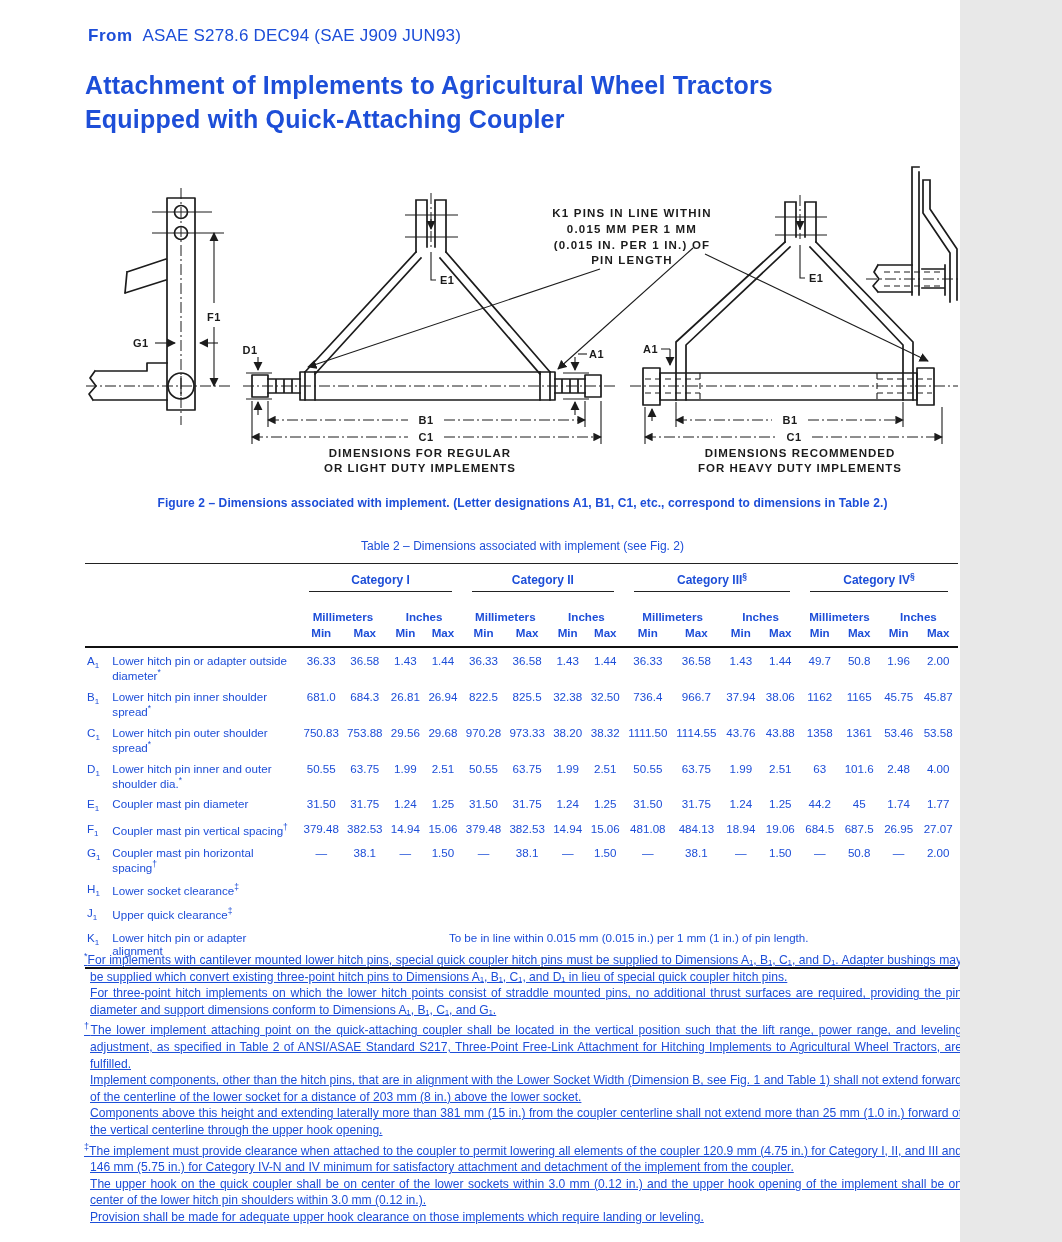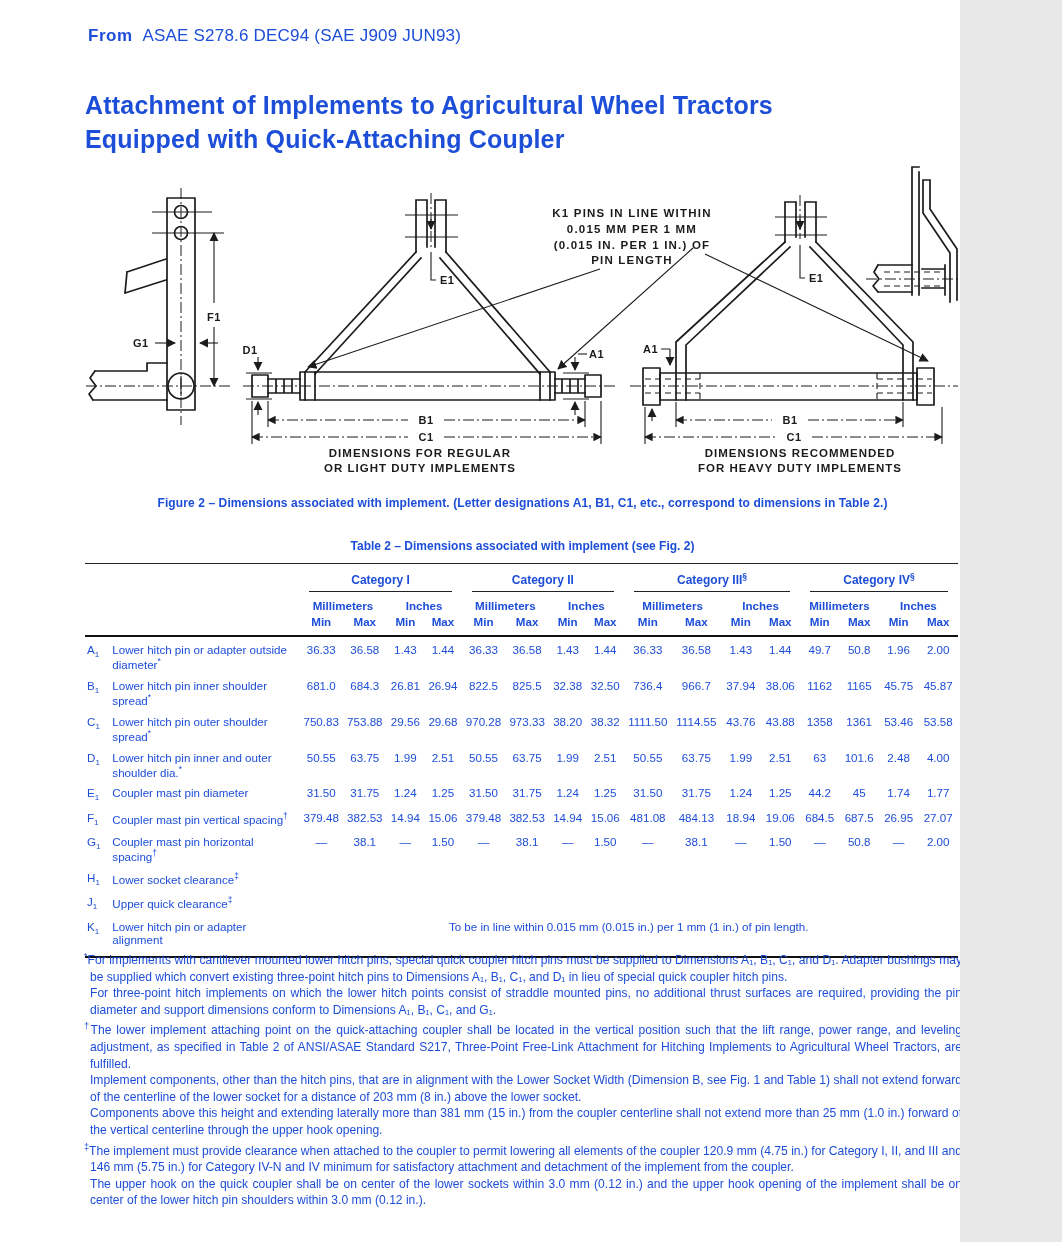--- a/index.html
+++ b/index.html
@@ -2,54 +2,54 @@
 <html><head>
 <meta charset="utf-8">
 <style>
   html,body{margin:0;padding:0;background:#e8e8e8;}
   .page{position:relative;width:960px;height:1242px;background:#ffffff;overflow:hidden;
         font-family:"Liberation Sans","DejaVu Sans",sans-serif;color:#1d4ed8;}
 
   .source-line{position:absolute;left:88px;top:26px;font-size:17px;letter-spacing:.2px;}
   .source-line .from{font-weight:bold;letter-spacing:.5px;margin-right:10px;}
 
-  .doc-title{position:absolute;left:85px;top:88px;font-size:25px;font-weight:bold;
+  .doc-title{position:absolute;left:85px;top:68px;font-size:25px;font-weight:bold;
              line-height:34px;letter-spacing:.2px;}
 
   .figure-wrap{position:absolute;left:0;top:155px;width:1062px;height:330px;}
   svg .ln{fill:none;stroke:#1c1c1c;stroke-width:1.7;stroke-linejoin:round;stroke-linecap:square;}
   svg .thin{fill:none;stroke:#1c1c1c;stroke-width:1.1;}
   svg .cl{fill:none;stroke:#1c1c1c;stroke-width:1;stroke-dasharray:11 3 2 3;}
   svg .hid{fill:none;stroke:#1c1c1c;stroke-width:1.1;stroke-dasharray:6 4;}
   svg text{fill:#1b1b1b;font-family:"Liberation Sans","DejaVu Sans",sans-serif;}
   svg .lbl{font-size:11px;font-weight:bold;letter-spacing:.5px;}
   svg .note{font-size:11.5px;font-weight:bold;letter-spacing:1.2px;text-anchor:middle;}
   svg .cap{font-size:11.5px;font-weight:bold;letter-spacing:1px;text-anchor:middle;}
 
   .fig-caption{position:absolute;left:85px;top:496px;width:875px;text-align:center;
                font-size:12px;font-weight:bold;letter-spacing:.1px;}
   .table-caption{position:absolute;left:85px;top:539px;width:875px;text-align:center;
-               font-size:12px;font-weight:bold;}
+               font-size:12px;font-weight:normal;}
 
   table.tbl{position:absolute;left:85px;top:563px;width:873px;border-collapse:collapse;
             font-size:11.6px;border-top:1.6px solid #222;border-bottom:2.6px solid #111;}
   table.tbl th{font-weight:bold;text-align:center;vertical-align:bottom;}
   tr.cats th{padding-top:7px;font-size:12px;}
   .catline{border-bottom:1.4px solid #222;padding:0 2px 4px;margin:0 9px;}
-  tr.units th{padding-top:6px;}
+  tr.units th{padding-top:17px;}
   tr.mm th{padding:2px 0 7px;border-bottom:2.4px solid #111;}
   tbody td{padding:6px 1px 2px;vertical-align:top;text-align:center;}
   td.c-letter{text-align:left;width:24px;padding-left:2px;white-space:nowrap;}
   td.c-desc{text-align:left;width:185px;padding-right:10px;}
   td.c-note{text-align:center;}
   tbody tr:last-child td{padding-bottom:10px;}
   sub{font-size:8px;} sup{font-size:8.5px;}
 
   .footnotes{position:absolute;left:84px;top:948px;width:878px;font-size:12.1px;
-             line-height:16.6px;text-align:justify;}
+             line-height:16.6px;text-align:justify;text-decoration:underline;}
   .fn{margin:0;padding-left:6px;}
   .fn .mk{margin-left:-6px;font-size:9px;}
 </style>
 </head>
 <body>
 
 <div class="page">
 
   <div class="source-line">
     <span class="from">From</span><span>ASAE S278.6 DEC94 (SAE J909 JUN93)</span>
@@ -454,15 +454,16 @@
   </table>
 
   <div class="footnotes">
       <p class="fn"><sup class="mk">*</sup><span>For implements with cantilever mounted lower hitch pins, special quick coupler hitch pins must be supplied to Dimensions A₁, B₁, C₁, and D₁. Adapter bushings may be supplied which convert existing three-point hitch pins to Dimensions A₁, B₁, C₁, and D₁ in lieu of special quick coupler hitch pins.</span></p>
       <p class="fn cont"><span>For three-point hitch implements on which the lower hitch points consist of straddle mounted pins, no additional thrust surfaces are required, providing the pin diameter and support dimensions conform to Dimensions A₁, B₁, C₁, and G₁.</span></p>
       <p class="fn"><sup class="mk">†</sup><span>The lower implement attaching point on the quick-attaching coupler shall be located in the vertical position such that the lift range, power range, and leveling adjustment, as specified in Table 2 of ANSI/ASAE Standard S217, Three-Point Free-Link Attachment for Hitching Implements to Agricultural Wheel Tractors, are fulfilled.</span></p>
       <p class="fn cont"><span>Implement components, other than the hitch pins, that are in alignment with the Lower Socket Width (Dimension B, see Fig. 1 and Table 1) shall not extend forward of the centerline of the lower socket for a distance of 203 mm (8 in.) above the lower socket.</span></p>
       <p class="fn cont"><span>Components above this height and extending laterally more than 381 mm (15 in.) from the coupler centerline shall not extend more than 25 mm (1.0 in.) forward of the vertical centerline through the upper hook opening.</span></p>
       <p class="fn"><sup class="mk">‡</sup><span>The implement must provide clearance when attached to the coupler to permit lowering all elements of the coupler 120.9 mm (4.75 in.) for Category I, II, and III and 146 mm (5.75 in.) for Category IV-N and IV minimum for satisfactory attachment and detachment of the implement from the coupler.</span></p>
       <p class="fn cont"><span>The upper hook on the quick coupler shall be on center of the lower sockets within 3.0 mm (0.12 in.) and the upper hook opening of the implement shall be on center of the lower hitch pin shoulders within 3.0 mm (0.12 in.).</span></p>
+      <p class="fn cont"><span>Provision shall be made for adequate upper hook clearance on those implements which require landing or leveling.</span></p>
     </div>
 
 </div>
 
 </body></html>

